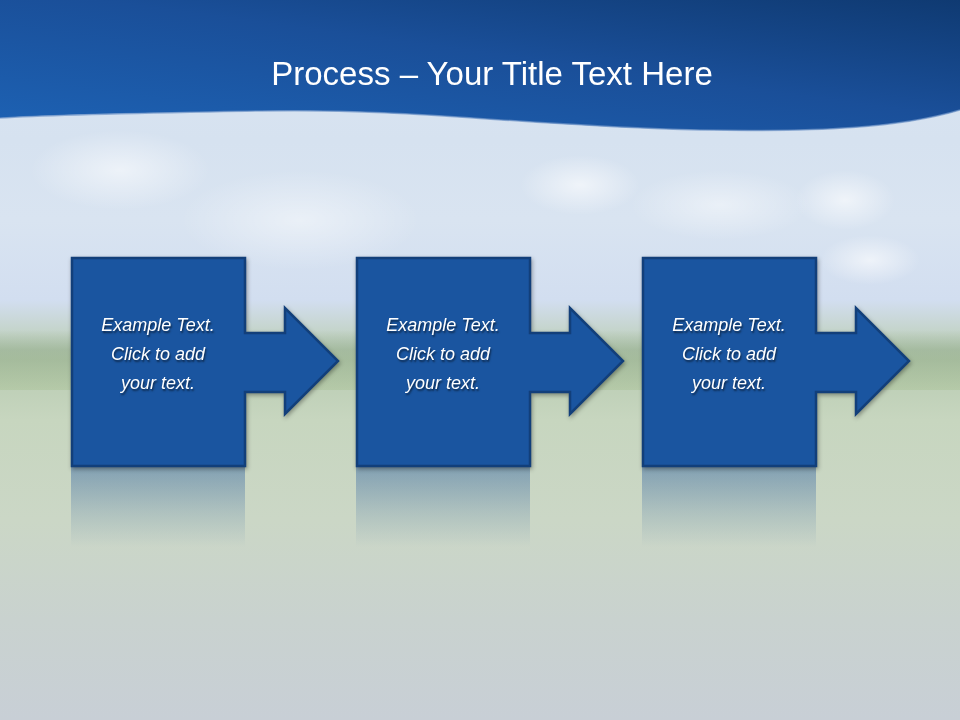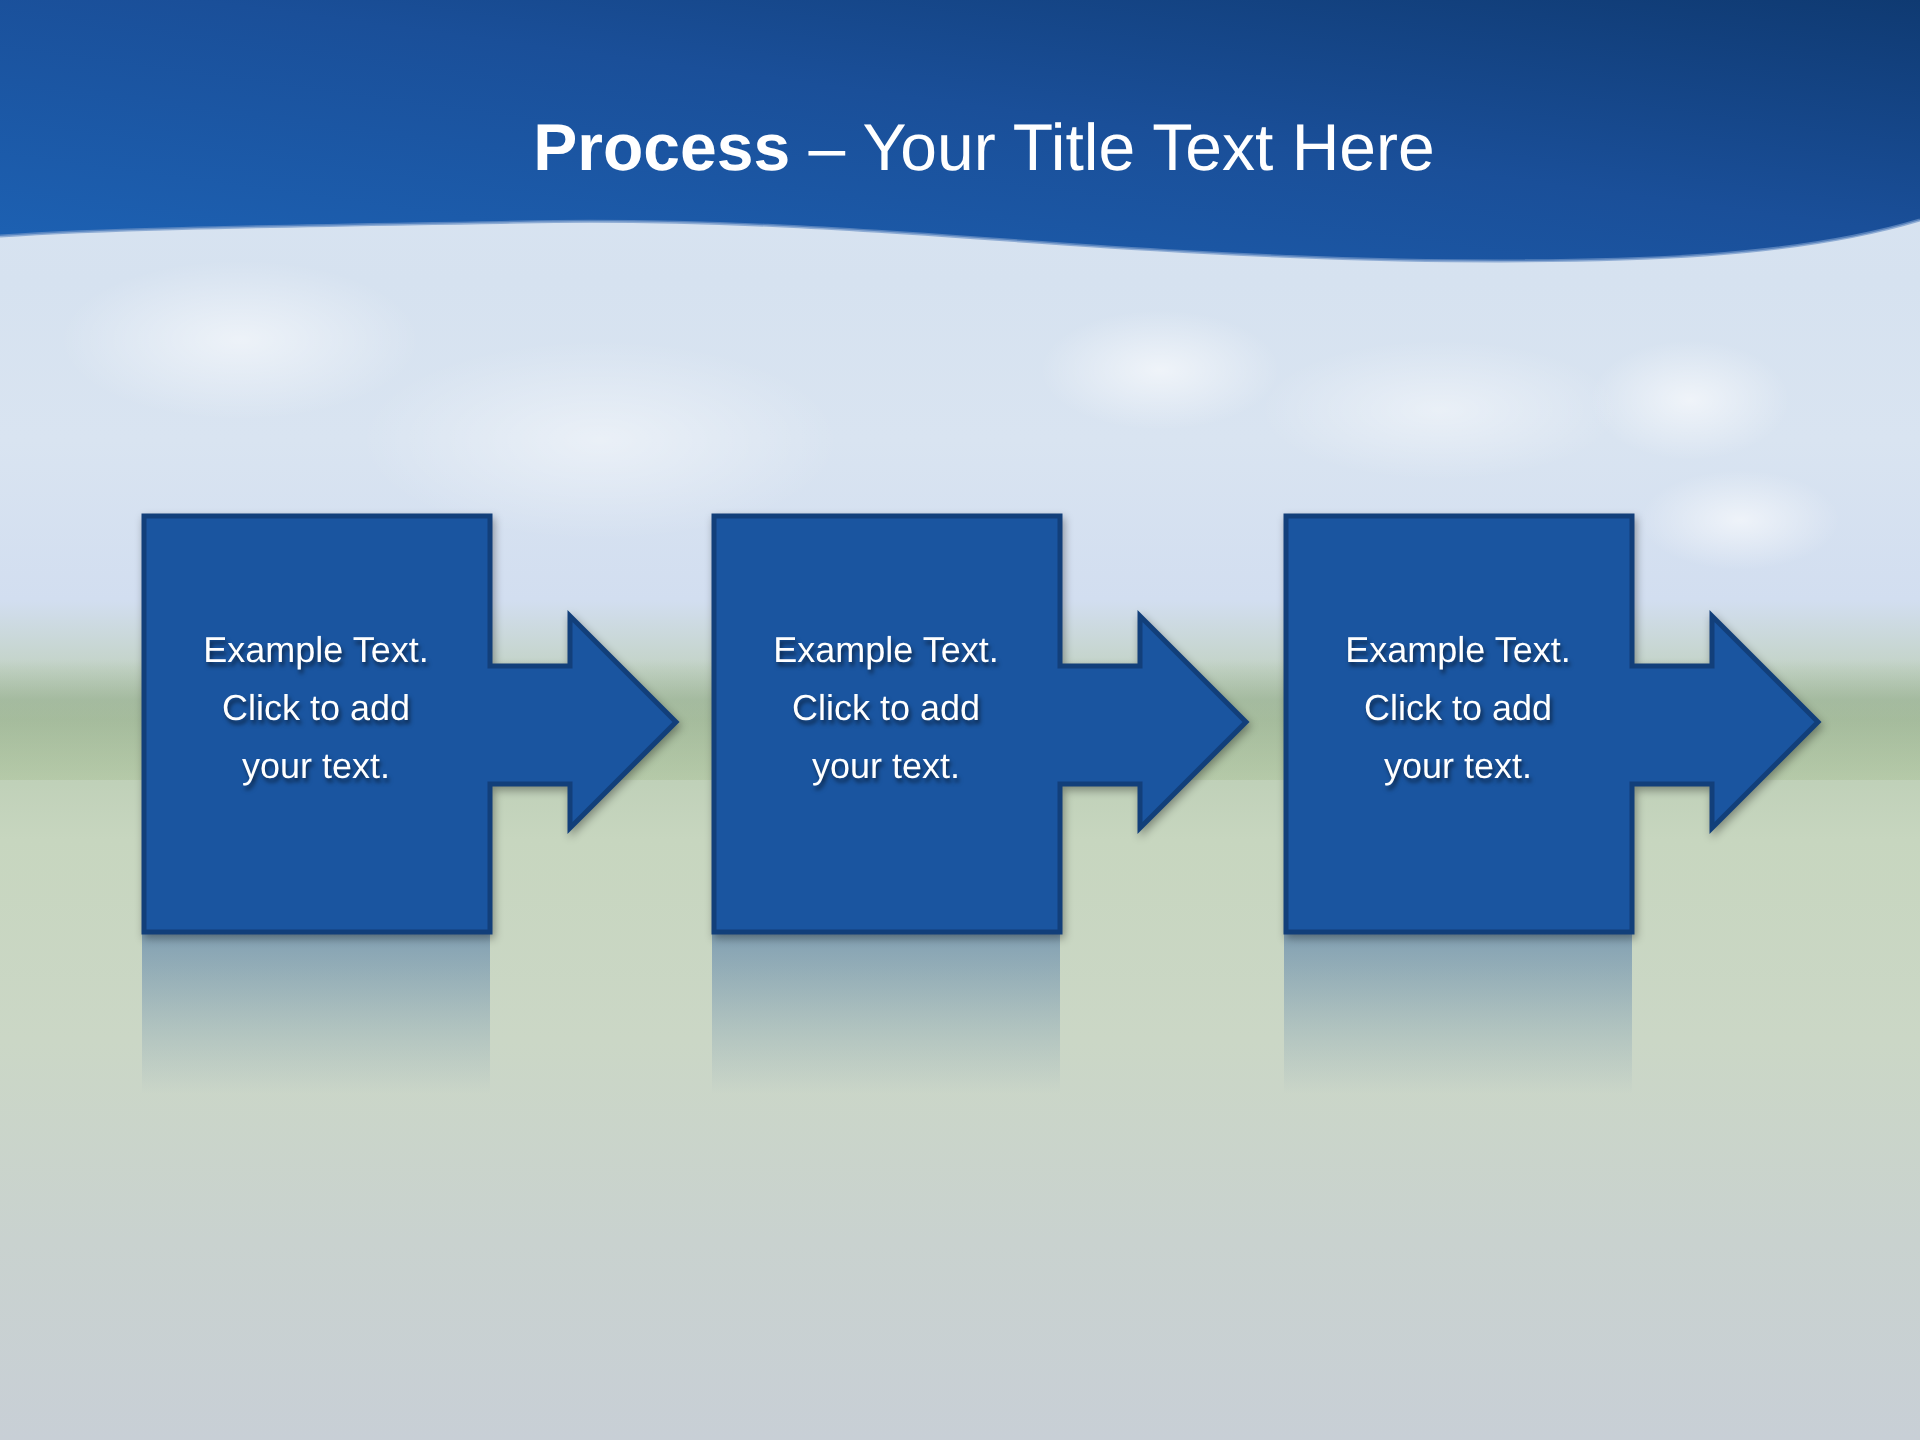--- a/index.html
+++ b/index.html
@@ -16,25 +16,25 @@
       radial-gradient(ellipse 120px 50px at 300px 110px, rgba(255,255,255,.45), rgba(255,255,255,0)),
       radial-gradient(ellipse 60px 30px at 580px 75px, rgba(255,255,255,.6), rgba(255,255,255,0)),
       radial-gradient(ellipse 90px 35px at 720px 95px, rgba(255,255,255,.45), rgba(255,255,255,0)),
       radial-gradient(ellipse 50px 30px at 845px 90px, rgba(255,255,255,.6), rgba(255,255,255,0)),
       radial-gradient(ellipse 50px 25px at 870px 150px, rgba(255,255,255,.6), rgba(255,255,255,0)); }
   .bg-hills { position:absolute; left:0; top:330px; width:960px; height:60px;
     background: linear-gradient(180deg, rgba(120,150,120,0) 0, rgba(120,150,110,.35) 20px, rgba(150,180,120,.25) 60px); }
   .header-svg { position:absolute; left:0; top:0; }
   .title { position:absolute; left:0; top:52px; width:984px; text-align:center;
     color:#fff; font-size:33px; line-height:44px; }
-  .title b { font-weight:bold; }
+  .title b { font-weight:normal; }
   .step { position:absolute; top:257px; }
   .step svg { position:absolute; left:0; top:0; overflow:visible; }
   .step-text { position:absolute; left:0; top:54px; width:174px; text-align:center;
-    color:#fff; font-size:18px; line-height:29px;
+    color:#fff; font-style:italic; font-size:18px; line-height:29px;
     text-shadow: 1px 2px 2px rgba(0,0,0,.55); }
   .reflection { position:absolute; top:467px; width:174px; height:80px;
     background: linear-gradient(180deg, rgba(45,95,160,.45) 0, rgba(45,95,160,.18) 45px, rgba(45,95,160,0) 80px); }
 </style>
 </head>
 <body>
 
 <div class="bg"></div>
 <div class="bg-clouds"></div>
 <div class="bg-hills"></div>

